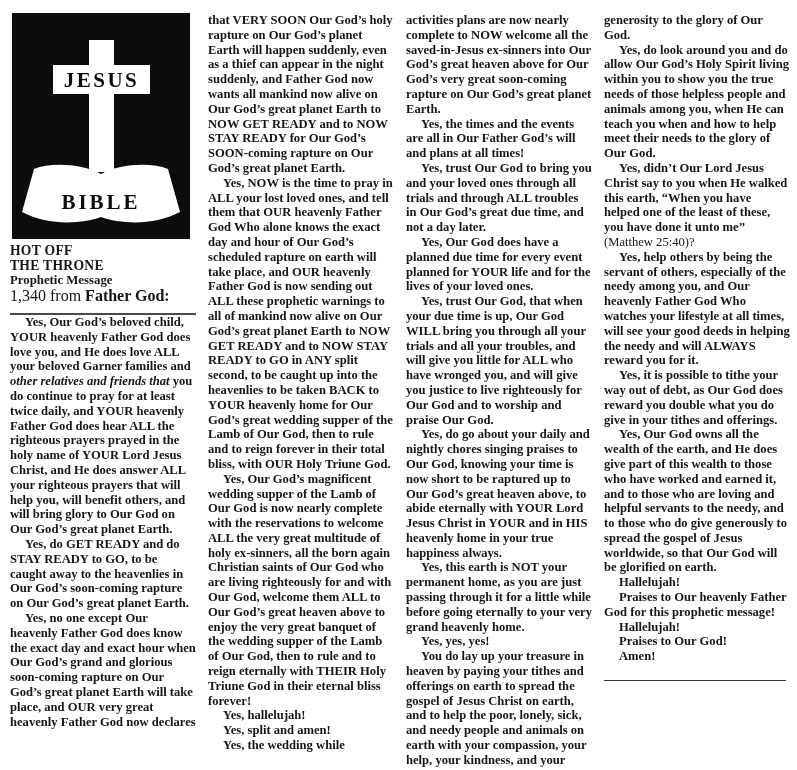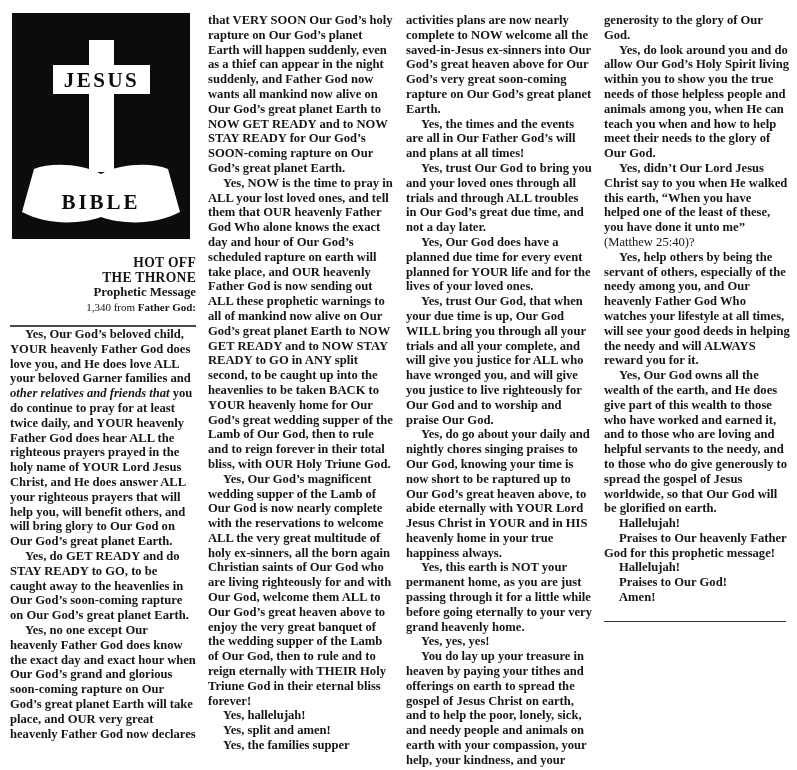--- a/index.html
+++ b/index.html
@@ -21,24 +21,24 @@
     flex: 0 0 186px;
     width: 186px;
     font-size: 12.6px;
     line-height: 14.8px;
     font-weight: 700;
     text-align: left;
   }
   .col p { margin: 0; text-indent: 15px; }
   .col p.cont { text-indent: 0; }
   .logo-svg { display: block; margin-left: 2px; }
-  .masthead { text-align: right; margin-top: 16px; }
+  .masthead { text-align: left; margin-top: 4px; }
   .masthead .m-title { font-size: 13.6px; line-height: 15px; font-weight: 700; letter-spacing: .3px; }
   .masthead .m-sub { font-size: 12.8px; line-height: 15px; font-weight: 700; }
-  .masthead .m-issue { font-size: 11px; line-height: 15px; font-weight: 400; }
+  .masthead .m-issue { font-size: 16px; line-height: 15px; font-weight: 400; }
   .masthead .m-issue b { font-weight: 700; }
   .rule {
     border: 0; border-top: 2px solid #4a4a4a;
     margin: 10px 0 0 0; height: 0; width: 100%;
   }
   .body-start { }
   .normal { font-weight: 400; }
   .footer-block { margin-top: 16px; }
   .footer-rule {
     border: 0; border-top: 1.6px solid #333;
@@ -85,40 +85,41 @@
       <p>Yes, no one except Our heavenly Father God does know the exact day and exact hour when Our God’s grand and glorious soon-coming rapture on Our God’s great planet Earth will take place, and OUR very great heavenly Father God now declares</p>
     </div>
   </div>
 
   <div class="col">
     <p class="cont">that VERY SOON Our God’s holy rapture on Our God’s planet Earth will happen suddenly, even as a thief can appear in the night suddenly, and Father God now wants all mankind now alive on Our God’s great planet Earth to NOW GET READY and to NOW STAY READY for Our God’s SOON-coming rapture on Our God’s great planet Earth.</p>
     <p>Yes, NOW is the time to pray in ALL your lost loved ones, and tell them that OUR heavenly Father God Who alone knows the exact day and hour of Our God’s scheduled rapture on earth will take place, and OUR heavenly Father God is now sending out ALL these prophetic warnings to all of mankind now alive on Our God’s great planet Earth to NOW GET READY and to NOW STAY READY to GO in ANY split second, to be caught up into the heavenlies to be taken BACK to YOUR heavenly home for Our God’s great wedding supper of the Lamb of Our God, then to rule and to reign forever in their total bliss, with OUR Holy Triune God.</p>
     <p>Yes, Our God’s magnificent wedding supper of the Lamb of Our God is now nearly complete with the reservations to welcome ALL the very great multitude of holy ex-sinners, all the born again Christian saints of Our God who are living righteously for and with Our God, welcome them ALL to Our God’s great heaven above to enjoy the very great banquet of the wedding supper of the Lamb of Our God, then to rule and to reign eternally with THEIR Holy Triune God in their eternal bliss forever!</p>
     <p>Yes, hallelujah!</p>
     <p>Yes, split and amen!</p>
-    <p>Yes, the families supper</p>
+    <p>Yes, the wedding while</p>
   </div>
 
   <div class="col">
     <p class="cont">activities plans are now nearly complete to NOW welcome all the saved-in-Jesus ex-sinners into Our God’s great heaven above for Our God’s very great soon-coming rapture on Our God’s great planet Earth.</p>
     <p>Yes, the times and the events are all in Our Father God’s will and plans at all times!</p>
     <p>Yes, trust Our God to bring you and your loved ones through all trials and through ALL troubles in Our God’s great due time, and not a day later.</p>
     <p>Yes, Our God does have a planned due time for every event planned for YOUR life and for the lives of your loved ones.</p>
-    <p>Yes, trust Our God, that when your due time is up, Our God WILL bring you through all your trials and all your complete, and will give you justice for ALL who have wronged you, and will give you justice to live righteously for Our God and to worship and praise Our God.</p>
+    <p>Yes, trust Our God, that when your due time is up, Our God WILL bring you through all your trials and all your troubles, and will give you little for ALL who have wronged you, and will give you justice to live righteously for Our God and to worship and praise Our God.</p>
     <p>Yes, do go about your daily and nightly chores singing praises to Our God, knowing your time is now short to be raptured up to Our God’s great heaven above, to abide eternally with YOUR Lord Jesus Christ in YOUR and in HIS heavenly home in your true happiness always.</p>
     <p>Yes, this earth is NOT your permanent home, as you are just passing through it for a little while before going eternally to your very grand heavenly home.</p>
     <p>Yes, yes, yes!</p>
     <p>You do lay up your treasure in heaven by paying your tithes and offerings on earth to spread the gospel of Jesus Christ on earth, and to help the poor, lonely, sick, and needy people and animals on earth with your compassion, your help, your kindness, and your</p>
   </div>
 
   <div class="col">
     <p class="cont">generosity to the glory of Our God.</p>
     <p>Yes, do look around you and do allow Our God’s Holy Spirit living within you to show you the true needs of those helpless people and animals among you, when He can teach you when and how to help meet their needs to the glory of Our God.</p>
     <p><span>Yes, didn’t Our Lord Jesus Christ say to you when He walked this earth, “When you have helped one of the least of these, you have done it unto me” </span><span class="normal">(Matthew 25:40)?</span></p>
     <p>Yes, help others by being the servant of others, especially of the needy among you, and Our heavenly Father God Who watches your lifestyle at all times, will see your good deeds in helping the needy and will ALWAYS reward you for it.</p>
+    <p>Yes, it is possible to tithe your way out of debt, as Our God does reward you double what you do give in your tithes and offerings.</p>
     <p>Yes, Our God owns all the wealth of the earth, and He does give part of this wealth to those who have worked and earned it, and to those who are loving and helpful servants to the needy, and to those who do give generously to spread the gospel of Jesus worldwide, so that Our God will be glorified on earth.</p>
     <p>Hallelujah!</p>
     <p>Praises to Our heavenly Father God for this prophetic message!</p>
     <p>Hallelujah!</p>
     <p>Praises to Our God!</p>
     <p>Amen!</p>
 
     <div class="footer-block">
       <hr class="footer-rule">
 

